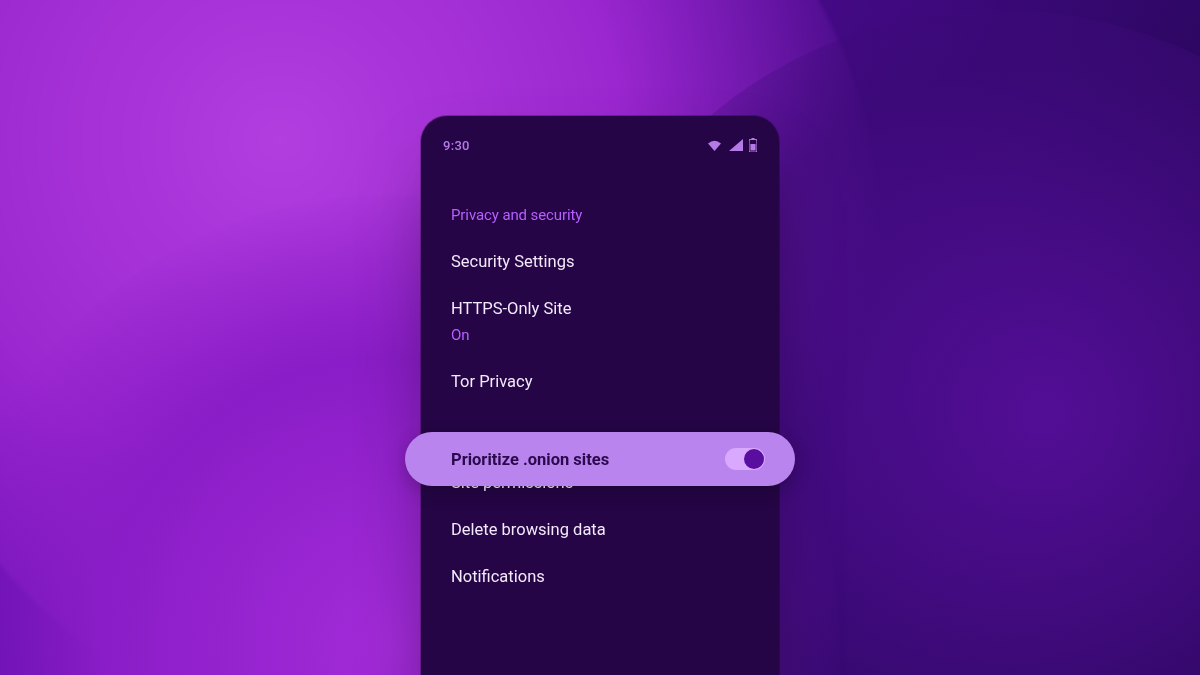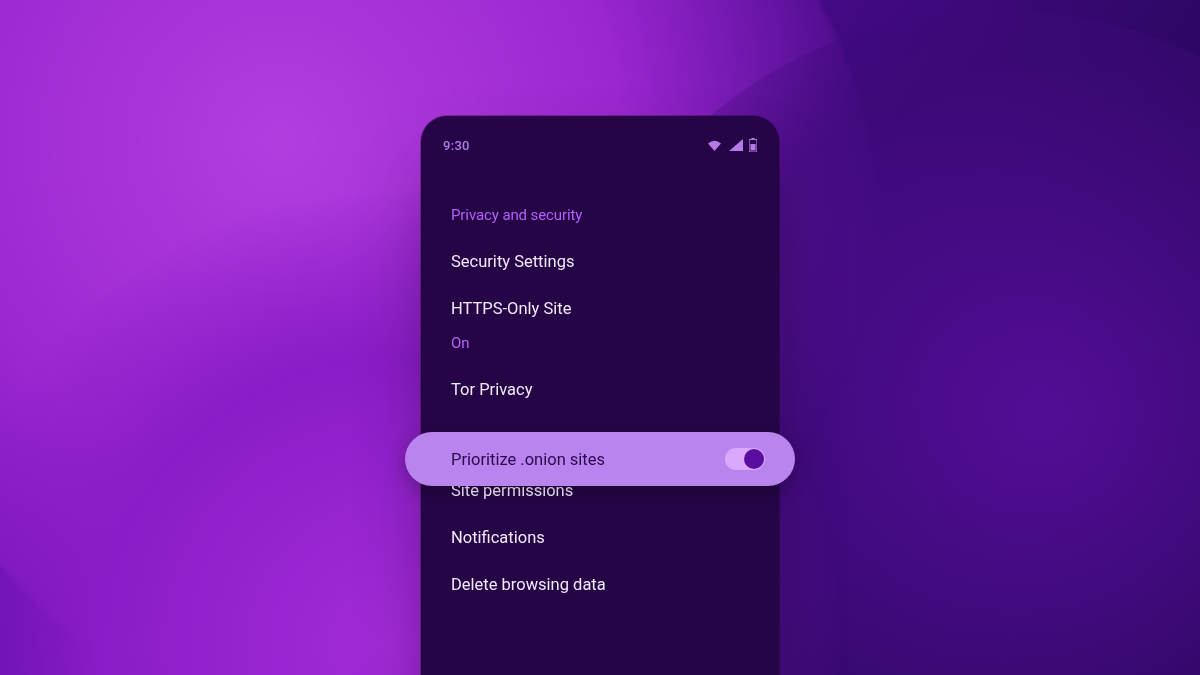--- a/index.html
+++ b/index.html
@@ -75,39 +75,39 @@
 
   
   .menu { display: flex; flex-direction: column; }
   .menu-item {
     padding: 14px 30px;
     display: flex; align-items: center; justify-content: space-between;
     color: #f2e9fb;
     cursor: pointer;
   }
   .menu-item .label { font-size: 16.5px; font-weight: 400; }
-  .menu-item .sub { display: block; margin-top: 16px; font-size: 15px; font-weight: 400; color: #b861ff; }
+  .menu-item .sub { display: block; margin-top: 8px; font-size: 15px; font-weight: 400; color: #b861ff; }
 
   
   .highlight-row {
     position: absolute;
     left: -16px; 
     width: 390px;
     height: 54px;
     top: 316px;
     background: #b984ee;
     border-radius: 27px;
     display: flex; align-items: center; justify-content: space-between;
     padding: 0 30px 0 46px;
     box-shadow: 0 6px 18px rgba(0,0,0,0.22);
   }
   .highlight-row .label {
     color: #2a0a4d;
     font-size: 16.5px;
-    font-weight: 400;
+    font-weight: 700;
   }
   .spacer-row { height: 54px; }
 
   
   .toggle {
     width: 40px; height: 22px;
     border-radius: 11px;
     background: #d9a9ff;
     position: relative;
     cursor: pointer;
@@ -171,25 +171,25 @@
       <span class="label">Tor Privacy</span>
     </div>
 
     <div class="spacer-row"></div>
 
     <div class="menu-item">
       <span class="label">Site permissions</span>
     </div>
 
     <div class="menu-item">
-      <span class="label">Notifications</span>
+      <span class="label">Delete browsing data</span>
     </div>
 
     <div class="menu-item">
-      <span class="label">Delete browsing data</span>
+      <span class="label">Notifications</span>
     </div>
 
   </div>
 
   <div class="highlight-row">
     <span class="label">Prioritize .onion sites</span>
     <span class="toggle">
       <span class="thumb"></span>
     </span>
   </div>

